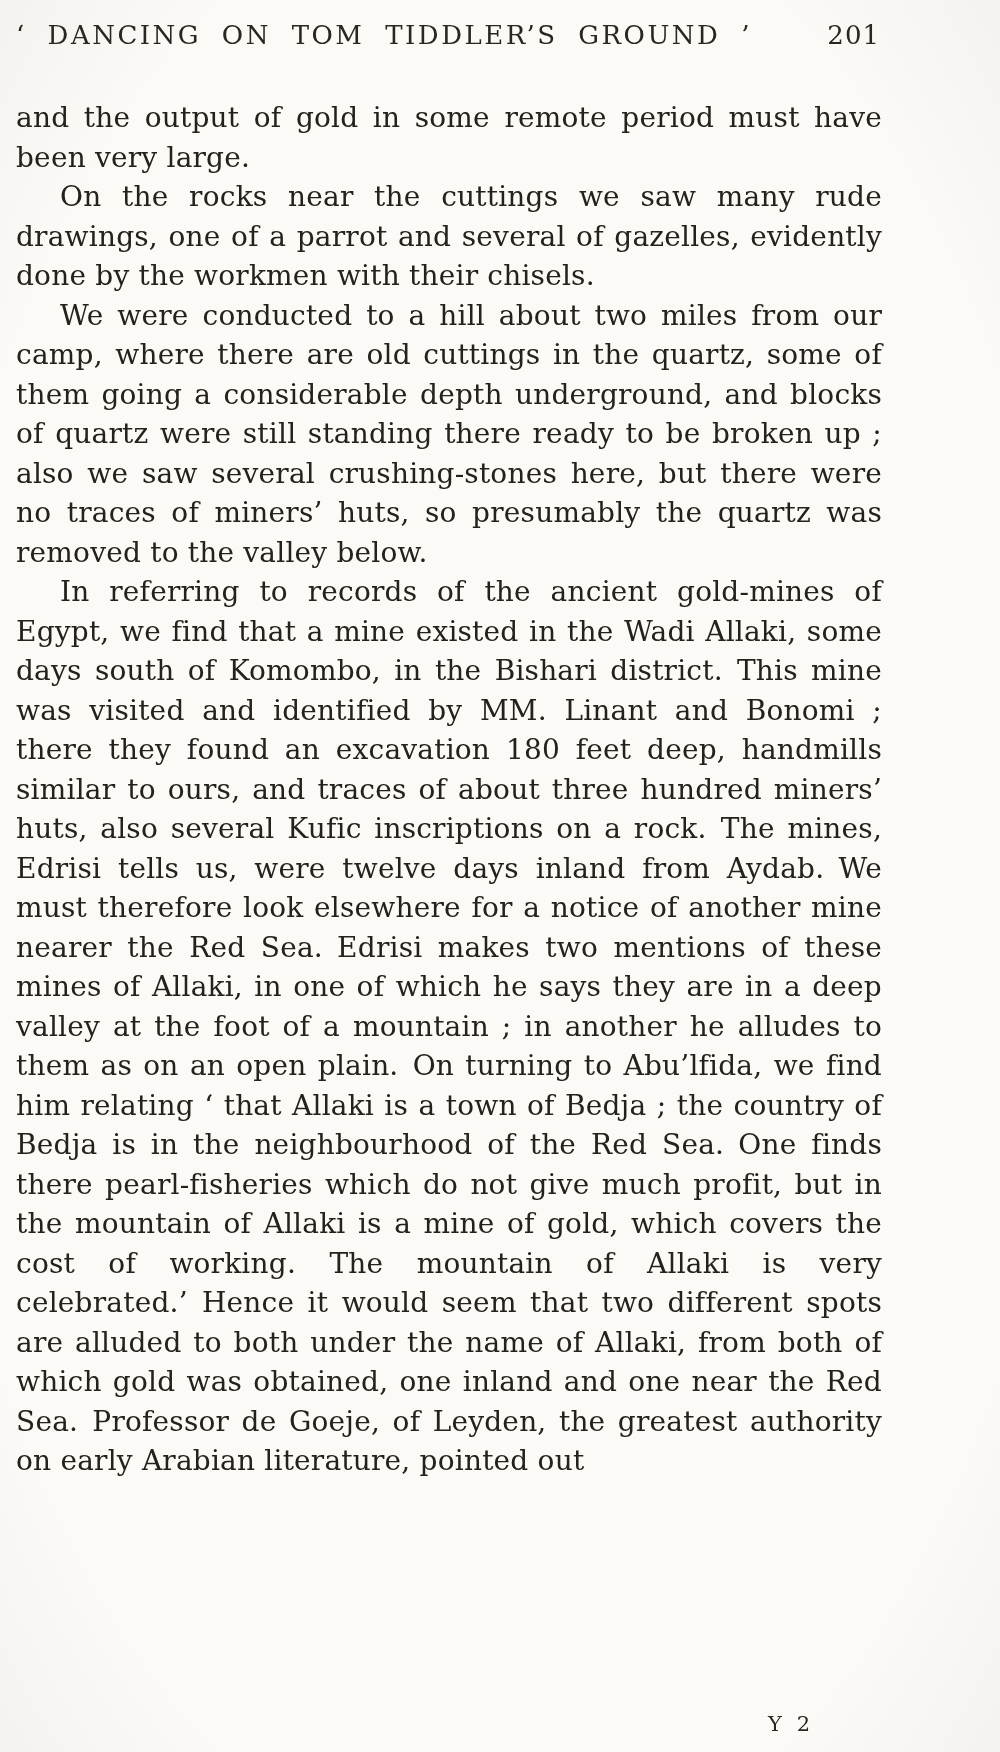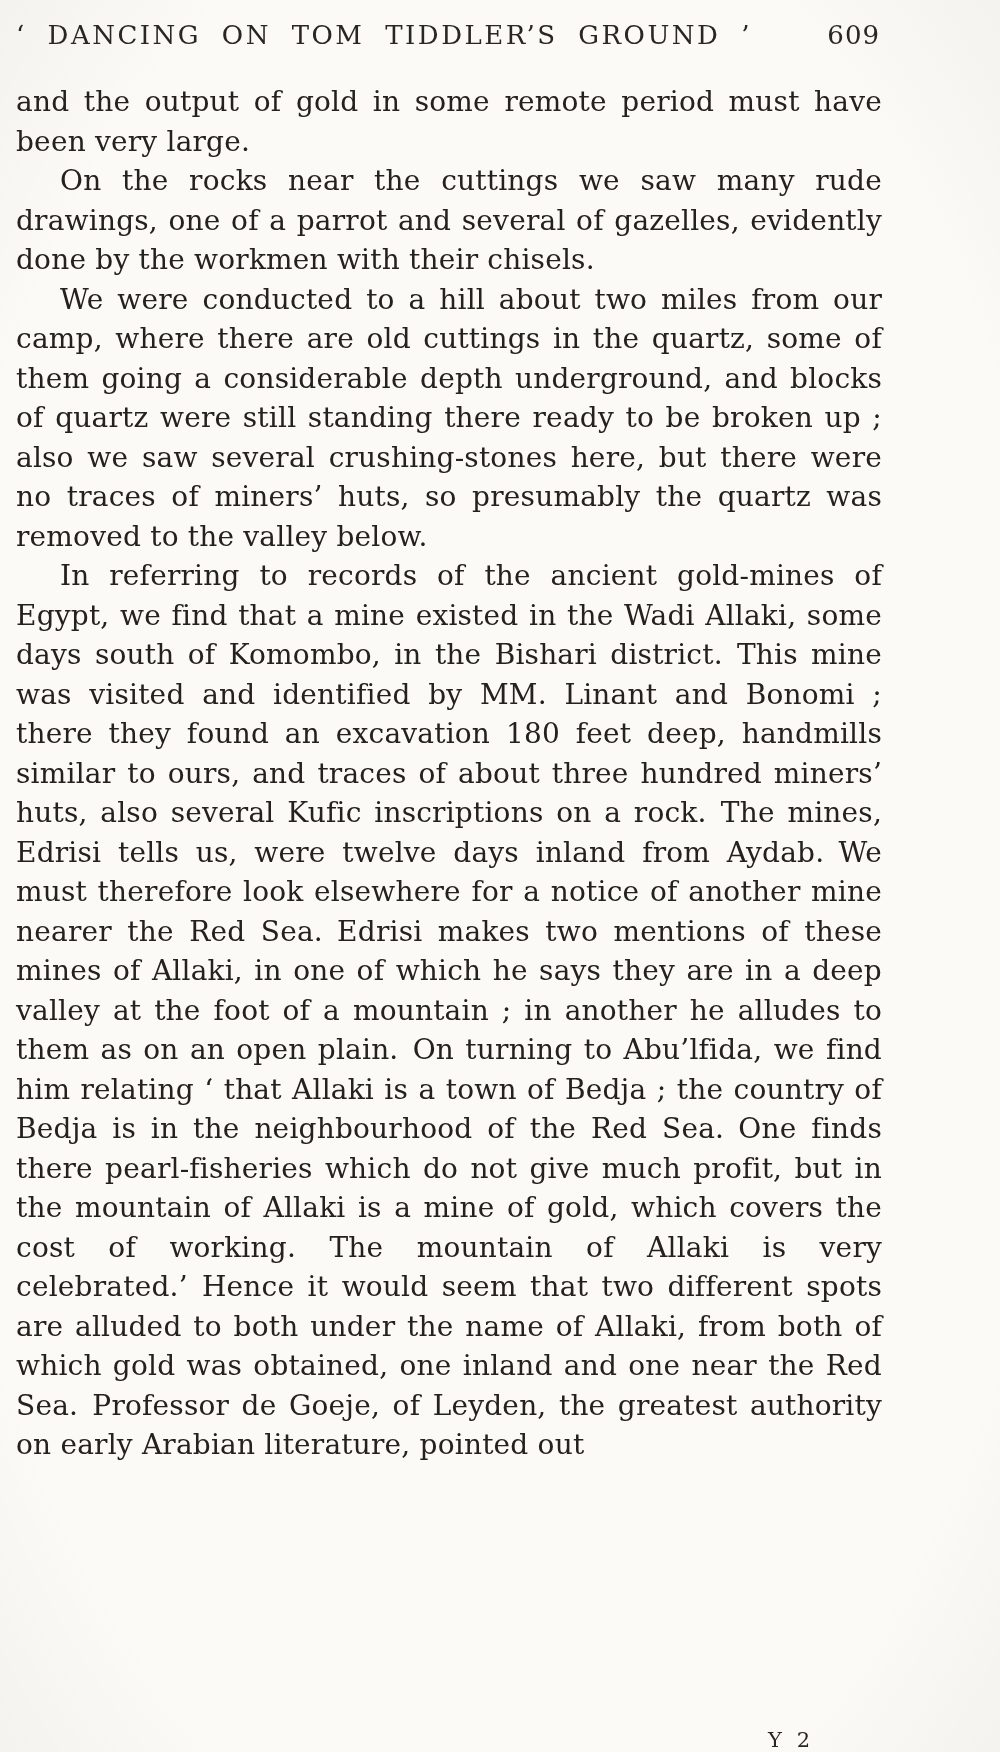--- a/index.html
+++ b/index.html
@@ -34,50 +34,50 @@
     color: #2a2622;
   }
   .page-num {
     position: absolute;
     right: 2px;
     top: 0;
     letter-spacing: 1px;
     word-spacing: normal;
   }
   .text-block {
-    margin-top: 16px;
+    margin-top: 32px;
     font-size: 28px;
     line-height: 39.5px;
     text-align: justify;
     letter-spacing: 0.2px;
   }
   .para {
     margin: 0;
     text-indent: 44px;
   }
   .para.continuation {
     text-indent: 0;
   }
   .signature {
     position: absolute;
     right: 186px;
-    bottom: 0;
+    bottom: 16px;
     font-size: 21px;
     letter-spacing: 4px;
     color: #2a2622;
   }
 </style>
 </head>
 <body>
 
 <div class="page">
 
   <header class="running-head">
     <span class="head-title">‘ DANCING ON TOM TIDDLER’S GROUND ’</span>
-    <span class="page-num">609</span>
+    <span class="page-num">201</span>
   </header>
 
   <main class="text-block">
     <p class="para continuation">and the output of gold in some remote period must have been very large.</p>
     <p class="para">On the rocks near the cuttings we saw many rude drawings, one of a parrot and several of gazelles, evidently done by the workmen with their chisels.</p>
     <p class="para">We were conducted to a hill about two miles from our camp, where there are old cuttings in the quartz, some of them going a considerable depth underground, and blocks of quartz were still standing there ready to be broken up ; also we saw several crushing-stones here, but there were no traces of miners’ huts, so presumably the quartz was removed to the valley below.</p>
     <p class="para">In referring to records of the ancient gold-mines of Egypt, we find that a mine existed in the Wadi Allaki, some days south of Komombo, in the Bishari district. This mine was visited and identified by MM. Linant and Bonomi ; there they found an excavation 180 feet deep, handmills similar to ours, and traces of about three hundred miners’ huts, also several Kufic inscriptions on a rock. The mines, Edrisi tells us, were twelve days inland from Aydab. We must therefore look elsewhere for a notice of another mine nearer the Red Sea. Edrisi makes two mentions of these mines of Allaki, in one of which he says they are in a deep valley at the foot of a mountain ; in another he alludes to them as on an open plain. On turning to Abu’lfida, we find him relating ‘ that Allaki is a town of Bedja ; the country of Bedja is in the neighbourhood of the Red Sea. One finds there pearl-fisheries which do not give much profit, but in the mountain of Allaki is a mine of gold, which covers the cost of working. The mountain of Allaki is very celebrated.’ Hence it would seem that two different spots are alluded to both under the name of Allaki, from both of which gold was obtained, one inland and one near the Red Sea. Professor de Goeje, of Leyden, the greatest authority on early Arabian literature, pointed out</p>
   </main>
 
   <div class="signature">Y 2</div>

